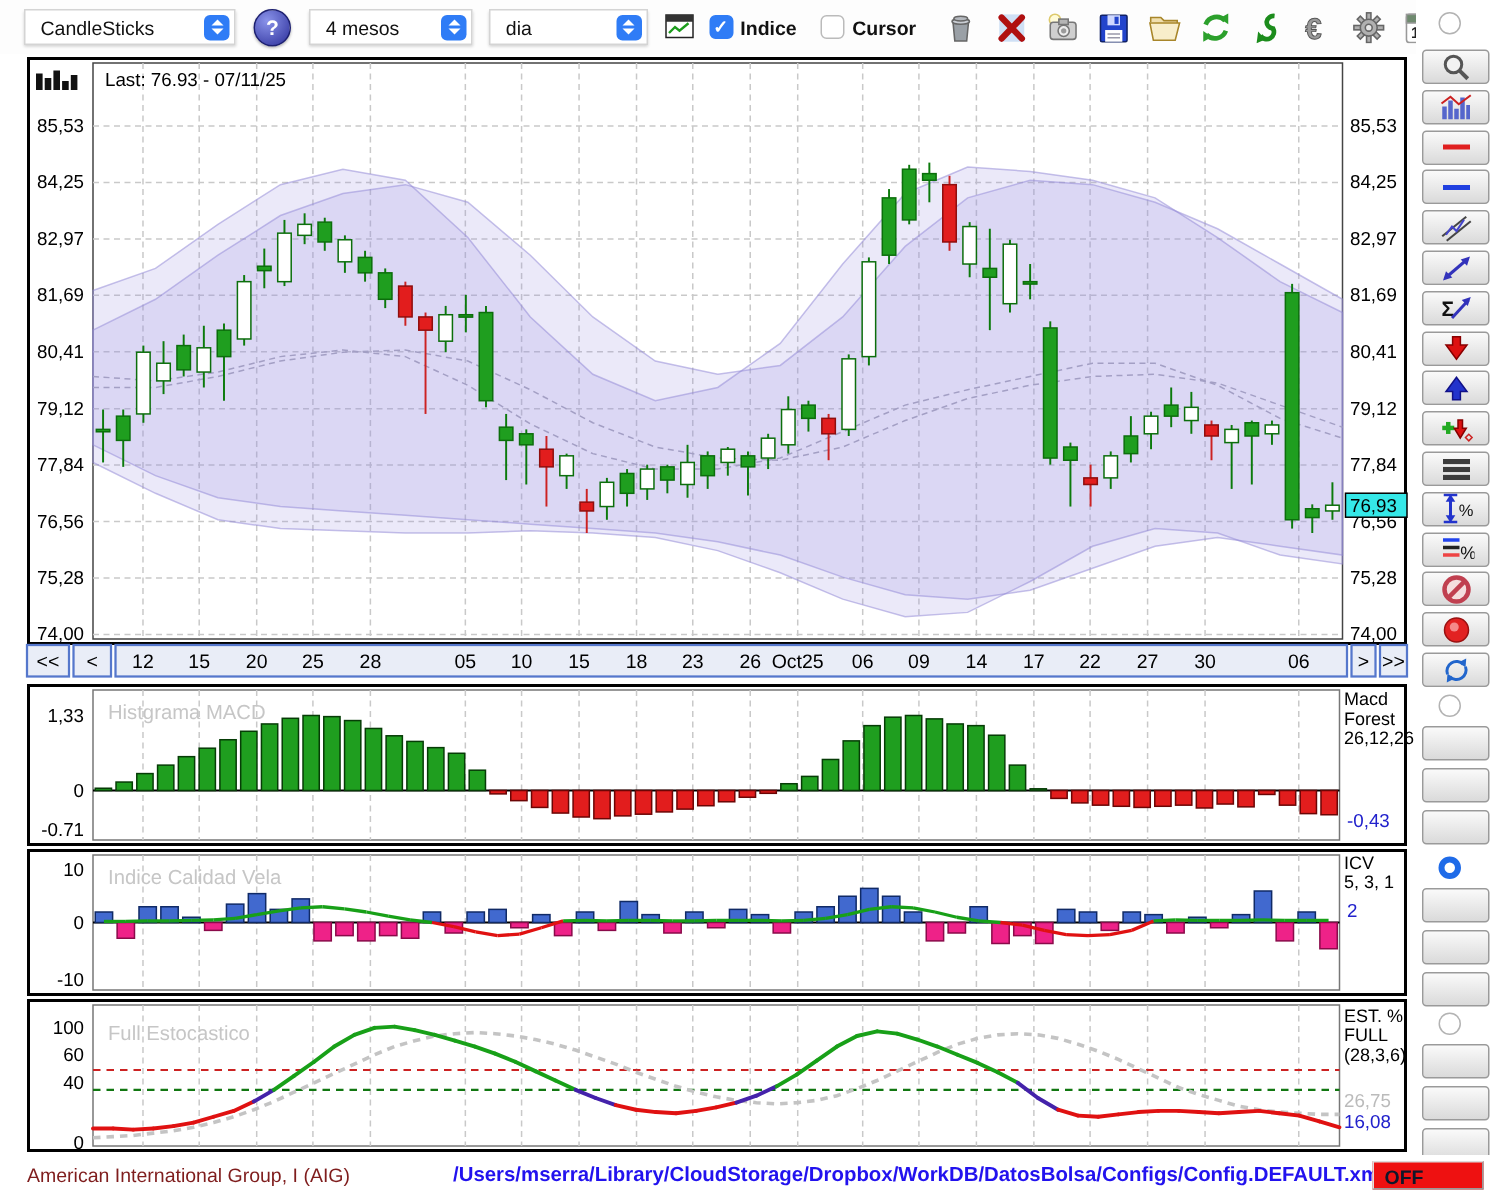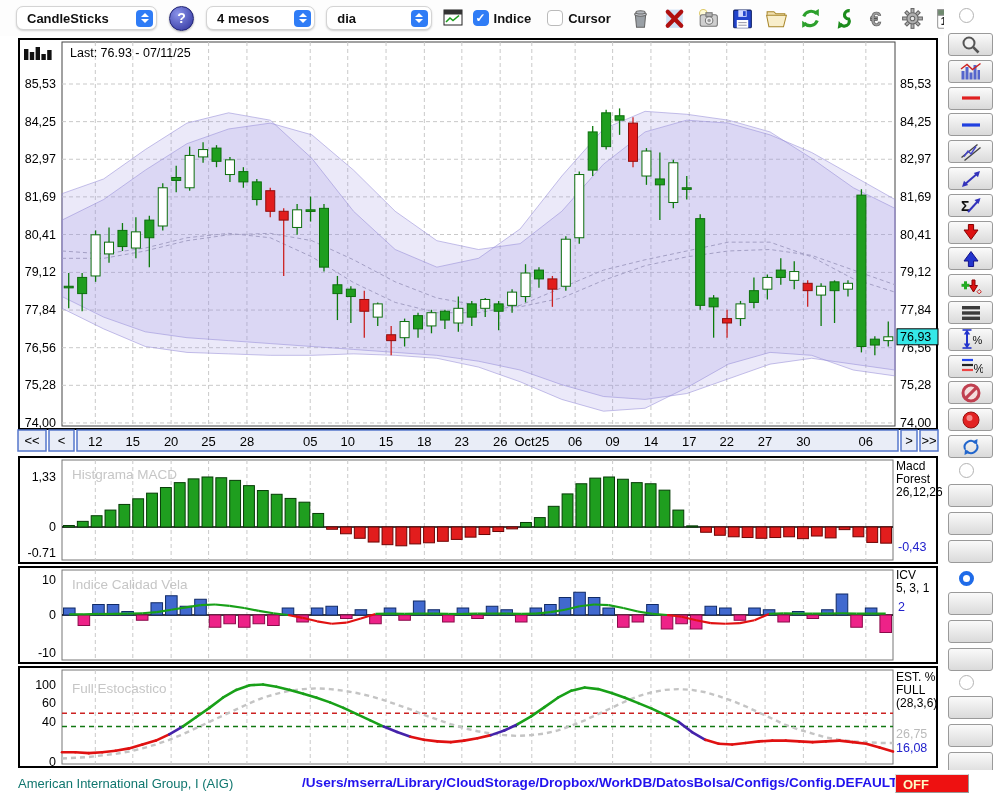--- a/index.html
+++ b/index.html
@@ -2,22 +2,22 @@
 <html><head>
 <meta charset="utf-8">
 <style>
   html,body{margin:0;padding:0;background:#fff;width:1000px;height:800px;overflow:hidden;
     font-family:"Liberation Sans",sans-serif;-webkit-font-smoothing:antialiased;}
   #app{position:relative;width:1000px;height:800px;background:#fff;}
   
   #toolbar{position:absolute;left:0;top:0;width:1000px;height:36px;display:flex;align-items:center;
     background:#fdfdfd;padding-left:16px;box-sizing:border-box;}
   .sel{display:flex;align-items:center;justify-content:space-between;background:#fff;border:1px solid #d4d4d4;
-    border-radius:7px;height:22px;padding:0 3px 0 10px;box-shadow:0 1px 2px rgba(0,0,0,.18);
-    font-size:13px;font-weight:700;color:#111;gap:8px;}
+    border-radius:0;height:22px;padding:0 3px 0 10px;box-shadow:0 1px 2px rgba(0,0,0,.18);
+    font-size:13px;font-weight:400;color:#111;gap:8px;}
   .sel-step{width:17px;height:17px;background:#2f7cf6;border-radius:4px;display:flex;flex-direction:column;
     align-items:center;justify-content:center;gap:2px;flex:none;}
   .sel-step i{display:block;width:0;height:0;border-left:4px solid transparent;border-right:4px solid transparent;}
   .sel-step i.up{border-bottom:4px solid #fff;}
   .sel-step i.dn{border-top:4px solid #fff;}
   .helpbtn{width:23px;height:23px;border-radius:50%;margin:0 12px;flex:none;
     background:radial-gradient(circle at 35% 30%,#8a93ea,#2c2f9a);color:#fff;font-weight:700;font-size:14px;
     display:flex;align-items:center;justify-content:center;border:1px solid #1d2070;box-shadow:0 1px 2px rgba(0,0,0,.3);}
   .chk{display:flex;align-items:center;gap:5px;font-size:13px;font-weight:600;color:#111;margin-left:16px;}
   .chk .box{width:16px;height:16px;border-radius:4px;border:1px solid #bbb;background:#fff;display:flex;
@@ -30,23 +30,23 @@
   #toolbar-radio{margin-left:auto;margin-right:26px;}
   
   #chartsvg{position:absolute;left:0;top:0;}
   
   #sidebar{position:absolute;left:944px;top:0;width:56px;height:800px;background:#fff;}
   .sbtn{position:absolute;left:4px;width:45px;height:23px;border:1px solid #9a9a9a;border-radius:3px;
     background:linear-gradient(#fafafa,#dadada);display:flex;align-items:center;justify-content:center;box-sizing:border-box;}
   .sradio{position:absolute;}
   
   #statusbar{position:absolute;left:0;top:770px;width:1000px;height:30px;background:#fff;font-size:13px;}
-  #sb-symbol{position:absolute;left:18px;top:6px;color:#0f766e;}
+  #sb-symbol{position:absolute;left:18px;top:6px;color:#7f1d1d;}
   #sb-path{position:absolute;left:302px;top:5px;color:#2212ee;font-weight:700;font-size:13.6px;}
-  #offbtn{position:absolute;left:895px;top:4px;width:74px;height:19px;background:#ee1111;color:#fef9c3;
+  #offbtn{position:absolute;left:915px;top:4px;width:74px;height:19px;background:#ee1111;color:#0f172a;
     font-weight:700;font-size:13px;line-height:19px;padding-left:7px;box-sizing:border-box;
     border:1px solid #999;border-top-color:#ddd;border-left-color:#ddd;}
 </style>
 </head>
 <body>
 
 <div id="app">
 
   <div id="toolbar">
     <div class="sel" style="width:134px">

